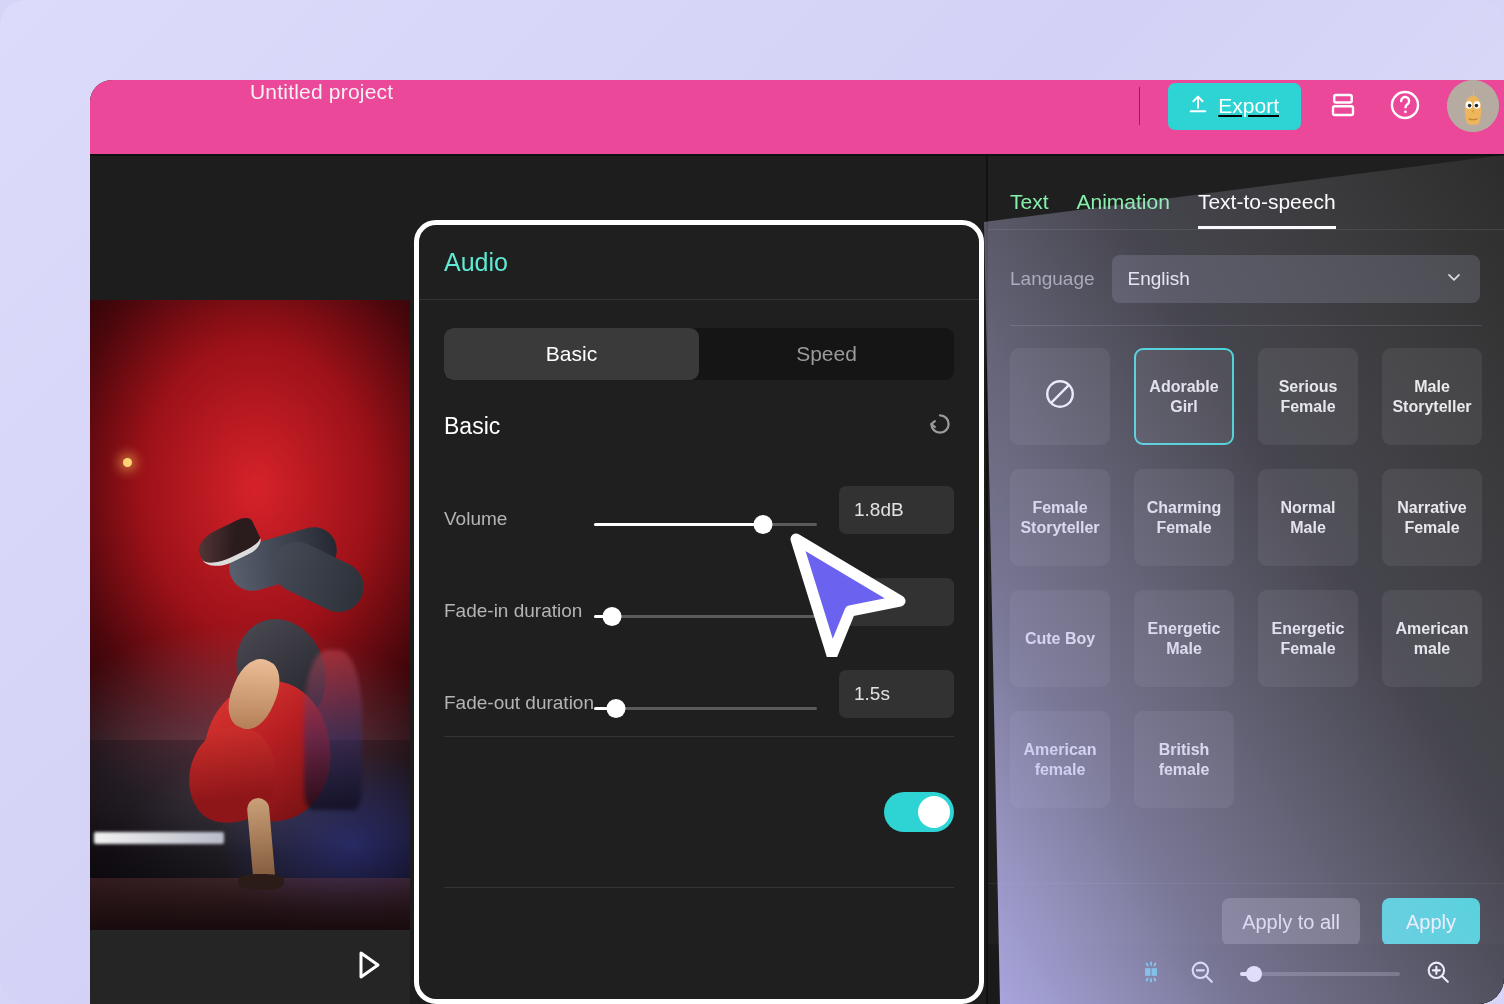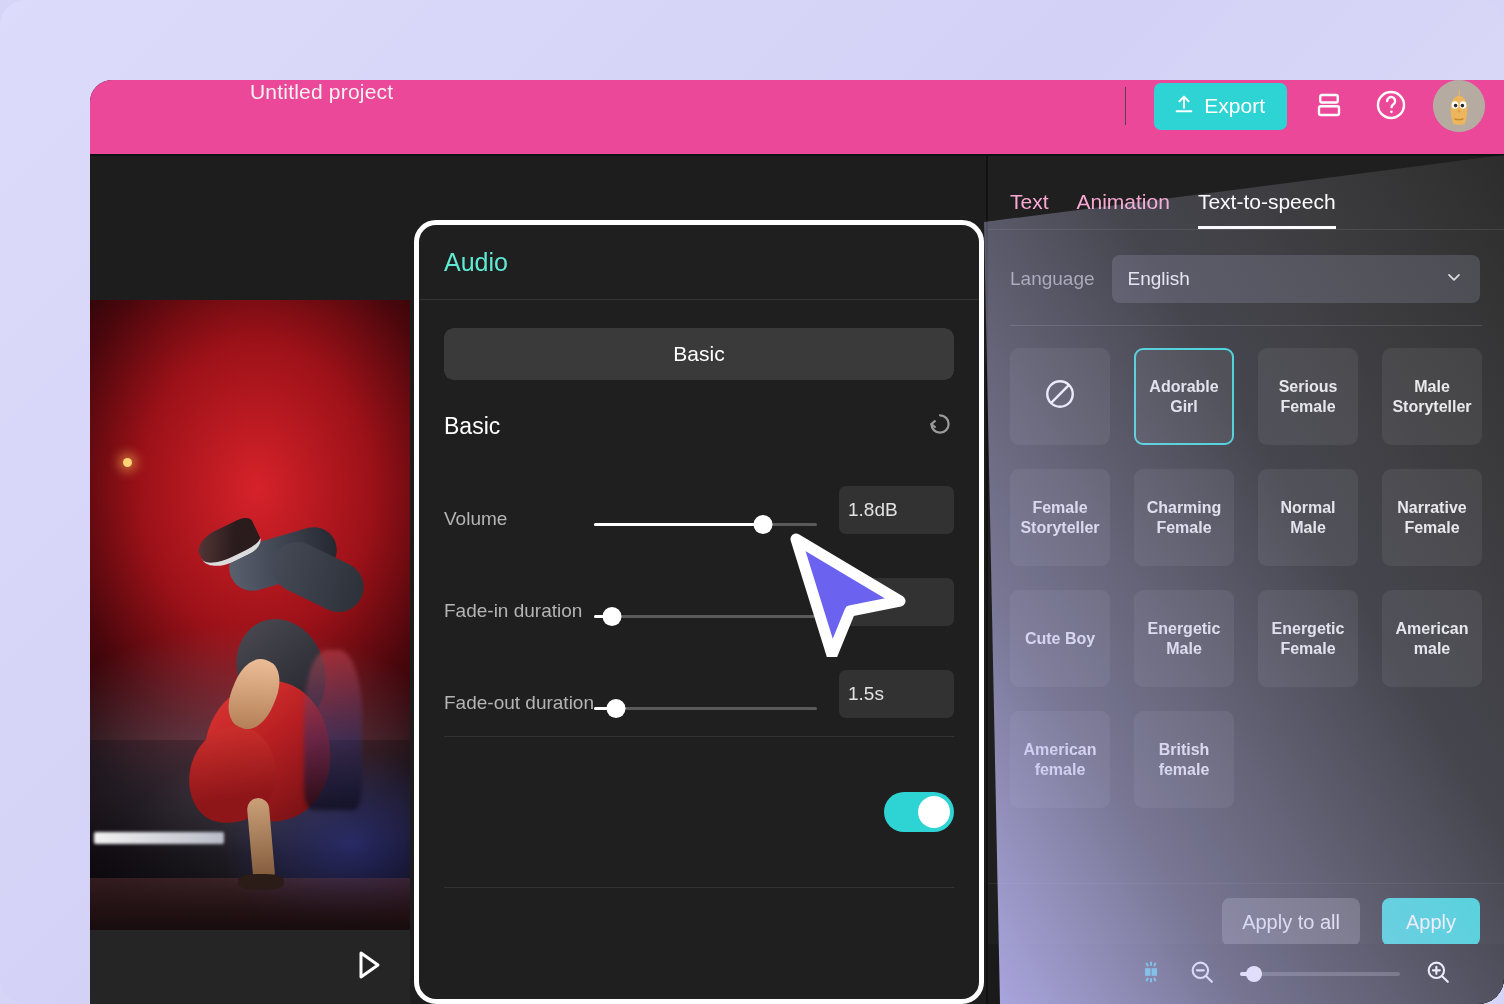--- a/index.html
+++ b/index.html
@@ -41,21 +41,22 @@
   #project-title {
     margin-left: 160px;
     color: #f2f2f2;
     font-size: 21px;
     letter-spacing: .2px;
   }
   #header-right {
     margin-left: auto;
     display: flex; align-items: center;
     gap: 22px;
-    padding-right: 19px;
+    padding-right: 5px;
+    text-decoration: underline;
   }
   .header-sep {
     width: 1px; height: 38px;
     background: #4a4a4a;
     margin-right: 6px;
   }
   #export-button {
     display: flex; align-items: center; gap: 9px;
     background: #2ed4d4;
     color: #ffffff;
@@ -233,21 +234,21 @@
   }
   #tool-tabs {
     display: flex; align-items: flex-end;
     gap: 28px;
     padding: 22px 0 0 22px;
     height: 74px;
     border-bottom: 1px solid #333;
   }
   .tool-tab {
     font-size: 21px;
-    color: #f9a8d4;
+    color: #86efac;
     padding-bottom: 12px;
     cursor: pointer;
     border-bottom: 3px solid transparent;
     white-space: nowrap;
   }
   .tool-tab.active {
     color: #ffffff;
     border-bottom-color: #ffffff;
   }
   #language-row {
@@ -429,21 +430,21 @@
     position: absolute; top: -1px;
     width: 19px; height: 19px;
     background: #ffffff; border-radius: 50%;
     transform: translateX(-50%);
   }
   .ctl-value {
     width: 115px; height: 48px;
     background: #323232;
     border-radius: 7px;
     display: flex; align-items: center;
-    padding-left: 9px;
+    padding-left: 15px;
     color: #e2e2e2;
     font-size: 19px;
   }
   #audio-mid-rule {
     margin: 18px 25px 0 25px;
     height: 1px; background: #343434;
   }
   #noise-row {
     display: flex; align-items: center;
     margin: 0 25px;
@@ -673,20 +674,21 @@
     </defs>
     <path d="M 984 222 L 1504 155 L 1504 1004 L 1000 1004 Z" fill="url(#beamGrad)"></path>
   </svg>
 
   <div id="audio-panel">
     <div id="audio-title">Audio</div>
     <div id="audio-title-rule"></div>
 
     <div id="audio-segmented">
       <div class="seg-btn active">Basic</div>
+      <div class="seg-btn">Speed</div>
     </div>
 
     <div id="basic-head">
       <div id="basic-head-label">Basic</div>
       <div id="reset-button">
         <span>
           <svg width="28" height="28" viewBox="0 0 24 24" fill="none" stroke="#9b9b9b" stroke-width="1.9" stroke-linecap="round" stroke-linejoin="round">
             <path d="M4.6 12a7.4 7.4 0 107.4-7.4"></path>
             <path d="M4.6 12l3-2.4M4.6 12l3 2.6"></path>
           </svg>

